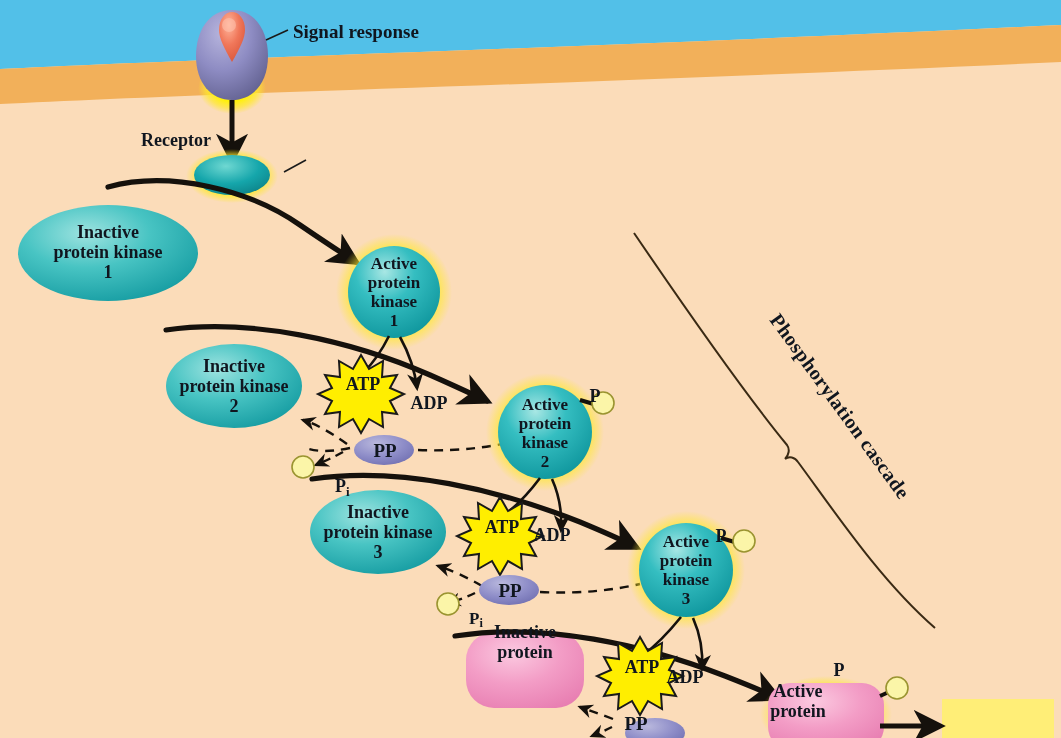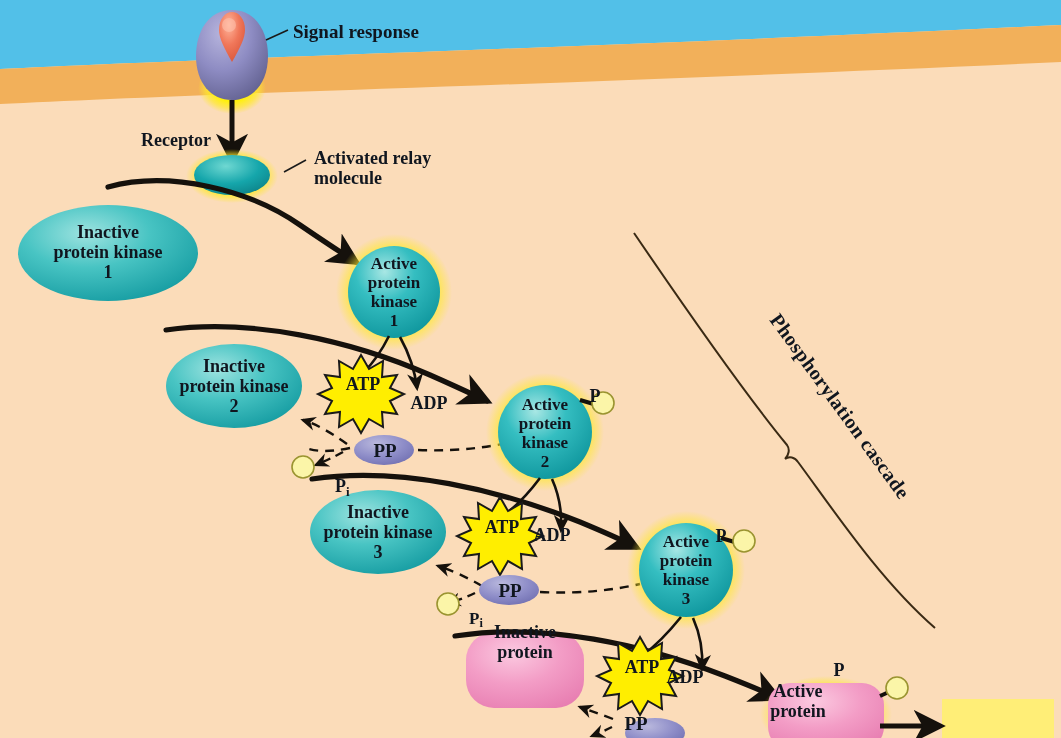--- a/index.html
+++ b/index.html
@@ -210,22 +210,20 @@
                C790,449 789,455 785,459
                C789,456 795,457 798,462
                C835,512 880,580 935,628" fill="none" stroke="#3a2a14" stroke-width="2"></path>
     </g>
   </svg>
 
   <div class="lbl lbl-left" style="left:293px; top:21px; font-size:19px;">Signal response</div>
 
   <div class="lbl lbl-left" style="left:141px; top:130px; font-size:18px;">Receptor</div>
 
-  <div class="lbl lbl-left" style="left:314px; top:148px; font-size:18px;">Activated relay
-molecule</div>
 
   <div class="lbl" style="left:18px; top:222px; width:180px; font-size:18px;">Inactive
 protein kinase
 1</div>
 
   <div class="lbl" style="left:354px; top:254px; width:80px; font-size:17px;">Active
 protein
 kinase
 1</div>
 

